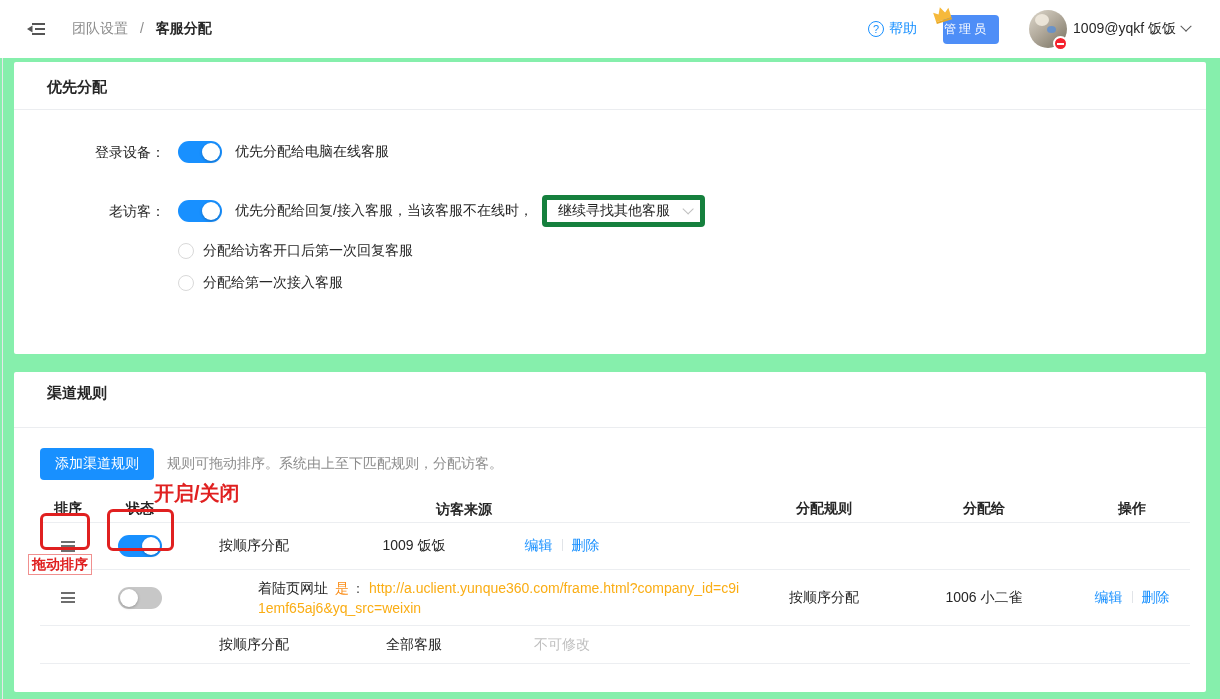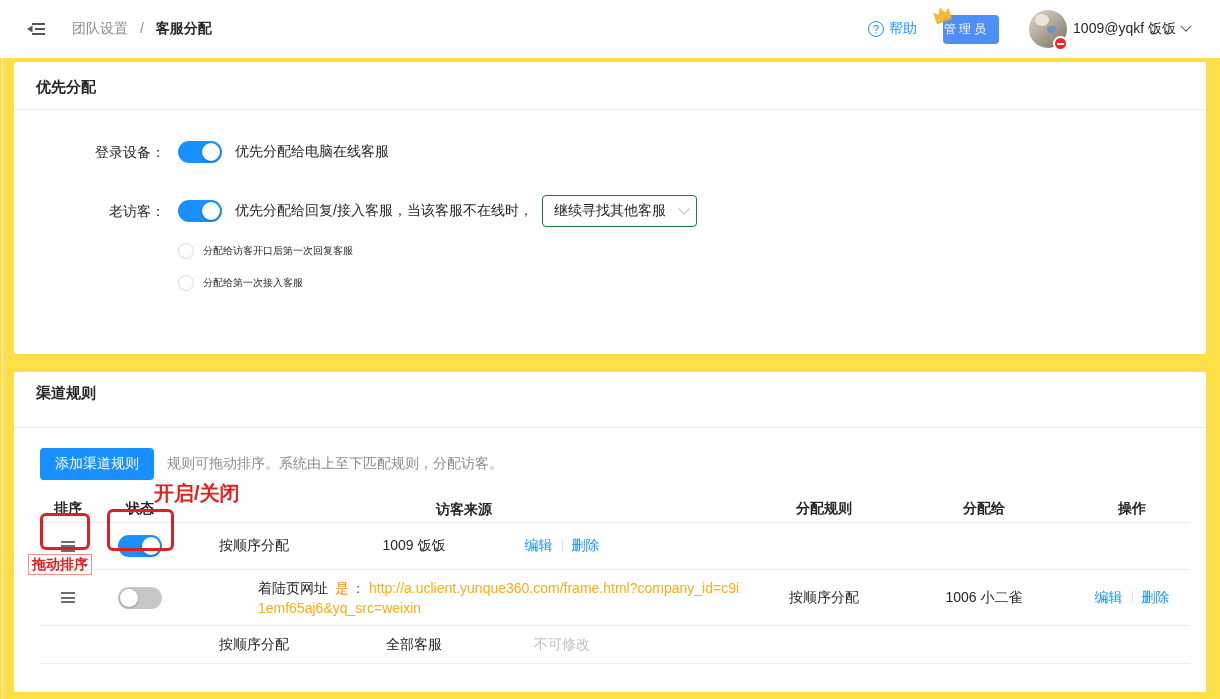--- a/index.html
+++ b/index.html
@@ -1,17 +1,17 @@
 <!DOCTYPE html>
 <html><head>
 <meta charset="utf-8">
 <style>
   * { margin:0; padding:0; box-sizing:border-box; }
   body { background:#f0f2f5; font-family:"Liberation Sans","DejaVu Sans",sans-serif; }
-  .screen { position:relative; width:1220px; height:699px; background:#fde047; overflow:hidden; }
+  .screen { position:relative; width:1220px; height:699px; background:#86efac; overflow:hidden; }
 
   .left-edge { position:absolute; left:2px; top:0; height:100%; width:1px; background:#e6e8ea; }
 
   
   .topbar { position:absolute; left:0; top:0; width:100%; height:58px; background:#fff;
             display:flex; align-items:center; justify-content:space-between; padding:0 30px 0 26px; }
   .topbar-left { display:flex; align-items:center; }
   .collapse-icon { width:20px; height:20px; cursor:pointer; display:inline-flex; }
   .breadcrumb { margin-left:26px; font-size:14px; }
   .bc-parent { color:#8c8c8c; cursor:pointer; }
@@ -35,21 +35,21 @@
                 background:#f5222d; border:2px solid #fff; z-index:2; }
   .status-dot::after { content:""; position:absolute; left:2px; top:4.5px; width:7px; height:2px; background:#fff; }
   .user-name { margin-left:6px; font-size:14px; color:#262626; }
   .caret { width:8px; height:8px; border-right:1.5px solid #595959; border-bottom:1.5px solid #595959;
            transform:rotate(45deg) translate(-2px,-2px); margin-left:6px; }
 
   
   .card { position:absolute; left:14px; width:1192px; background:#fff; border-radius:2px; }
   .card1 { top:62px; height:292px; }
   .card2 { top:372px; height:320px; }
-  .card-title { font-size:15px; font-weight:700; color:#262626; padding-left:22px;
+  .card-title { font-size:15px; font-weight:700; color:#262626; padding-left:33px;
                 border-bottom:1px solid #ebedf0; }
   .card1 .card-title { height:48px; line-height:50px; }
   .card2 .card-title { height:56px; line-height:41px; }
 
   
   .form-row { display:flex; }
   .row-login { margin-top:31px; }
   .row-rv { margin-top:32px; }
   .frm-label { width:151px; text-align:right; font-size:14px; color:#262626; flex:none; line-height:22px; }
   .row-rv .frm-label { line-height:32px; }
@@ -57,32 +57,32 @@
   .row-rv .row-content { height:32px; }
   .desc { font-size:14px; color:#262626; margin-left:13px; }
 
   .toggle { display:inline-block; width:44px; height:22px; border-radius:11px; background:#c7c7c7;
             position:relative; cursor:pointer; flex:none; }
   .toggle.on { background:#1890ff; }
   .toggle::after { content:""; position:absolute; width:18px; height:18px; border-radius:50%;
                    background:#fff; top:2px; left:2px; box-shadow:0 1px 3px rgba(0,0,0,.25); }
   .toggle.on::after { left:auto; right:2px; }
 
-  .select { display:inline-flex; align-items:center; height:32px; border:1px solid #15803d;
+  .select { display:inline-flex; align-items:center; height:32px; border:5px solid #15803d;
             border-radius:4px; background:#fff; padding:0 10px 0 11px; margin-left:9px;
             font-size:14px; color:#262626; cursor:pointer; }
   .sel-caret { width:8px; height:8px; border-right:1.3px solid #bfbfbf; border-bottom:1.3px solid #bfbfbf;
                transform:rotate(45deg) translateY(-3px); margin-left:12px; }
 
   .radios { margin-top:14px; }
   .radio-row { display:flex; align-items:center; height:20px; margin:0 0 12px 164px; cursor:pointer; }
   .radio { width:16px; height:16px; border-radius:50%; border:1px solid #d9d9d9; background:#fff; flex:none; position:relative; }
   .radio.checked { border-color:#1890ff; }
   .radio.checked::after { content:""; position:absolute; inset:3px; border-radius:50%; background:#1890ff; }
-  .radio-label { font-size:10px; color:#262626; margin-left:9px; }
+  .radio-label { font-size:14px; color:#262626; margin-left:9px; }
 
   
   .btn-row { display:flex; align-items:center; margin:20px 0 0 26px; }
   .add-btn { height:32px; background:#1890ff; color:#fff; border:none; border-radius:4px;
              font-size:14px; padding:0 15px; cursor:pointer; font-family:inherit; }
   .hint { font-size:14px; color:#8c8c8c; margin-left:13px; }
 
   .rule-table { margin:16px 16px 0 26px; }
   .trow { display:flex; align-items:center; border-bottom:1px solid #eceef1; font-size:14px; color:#262626; }
   .thead { height:27px; font-weight:700; }

